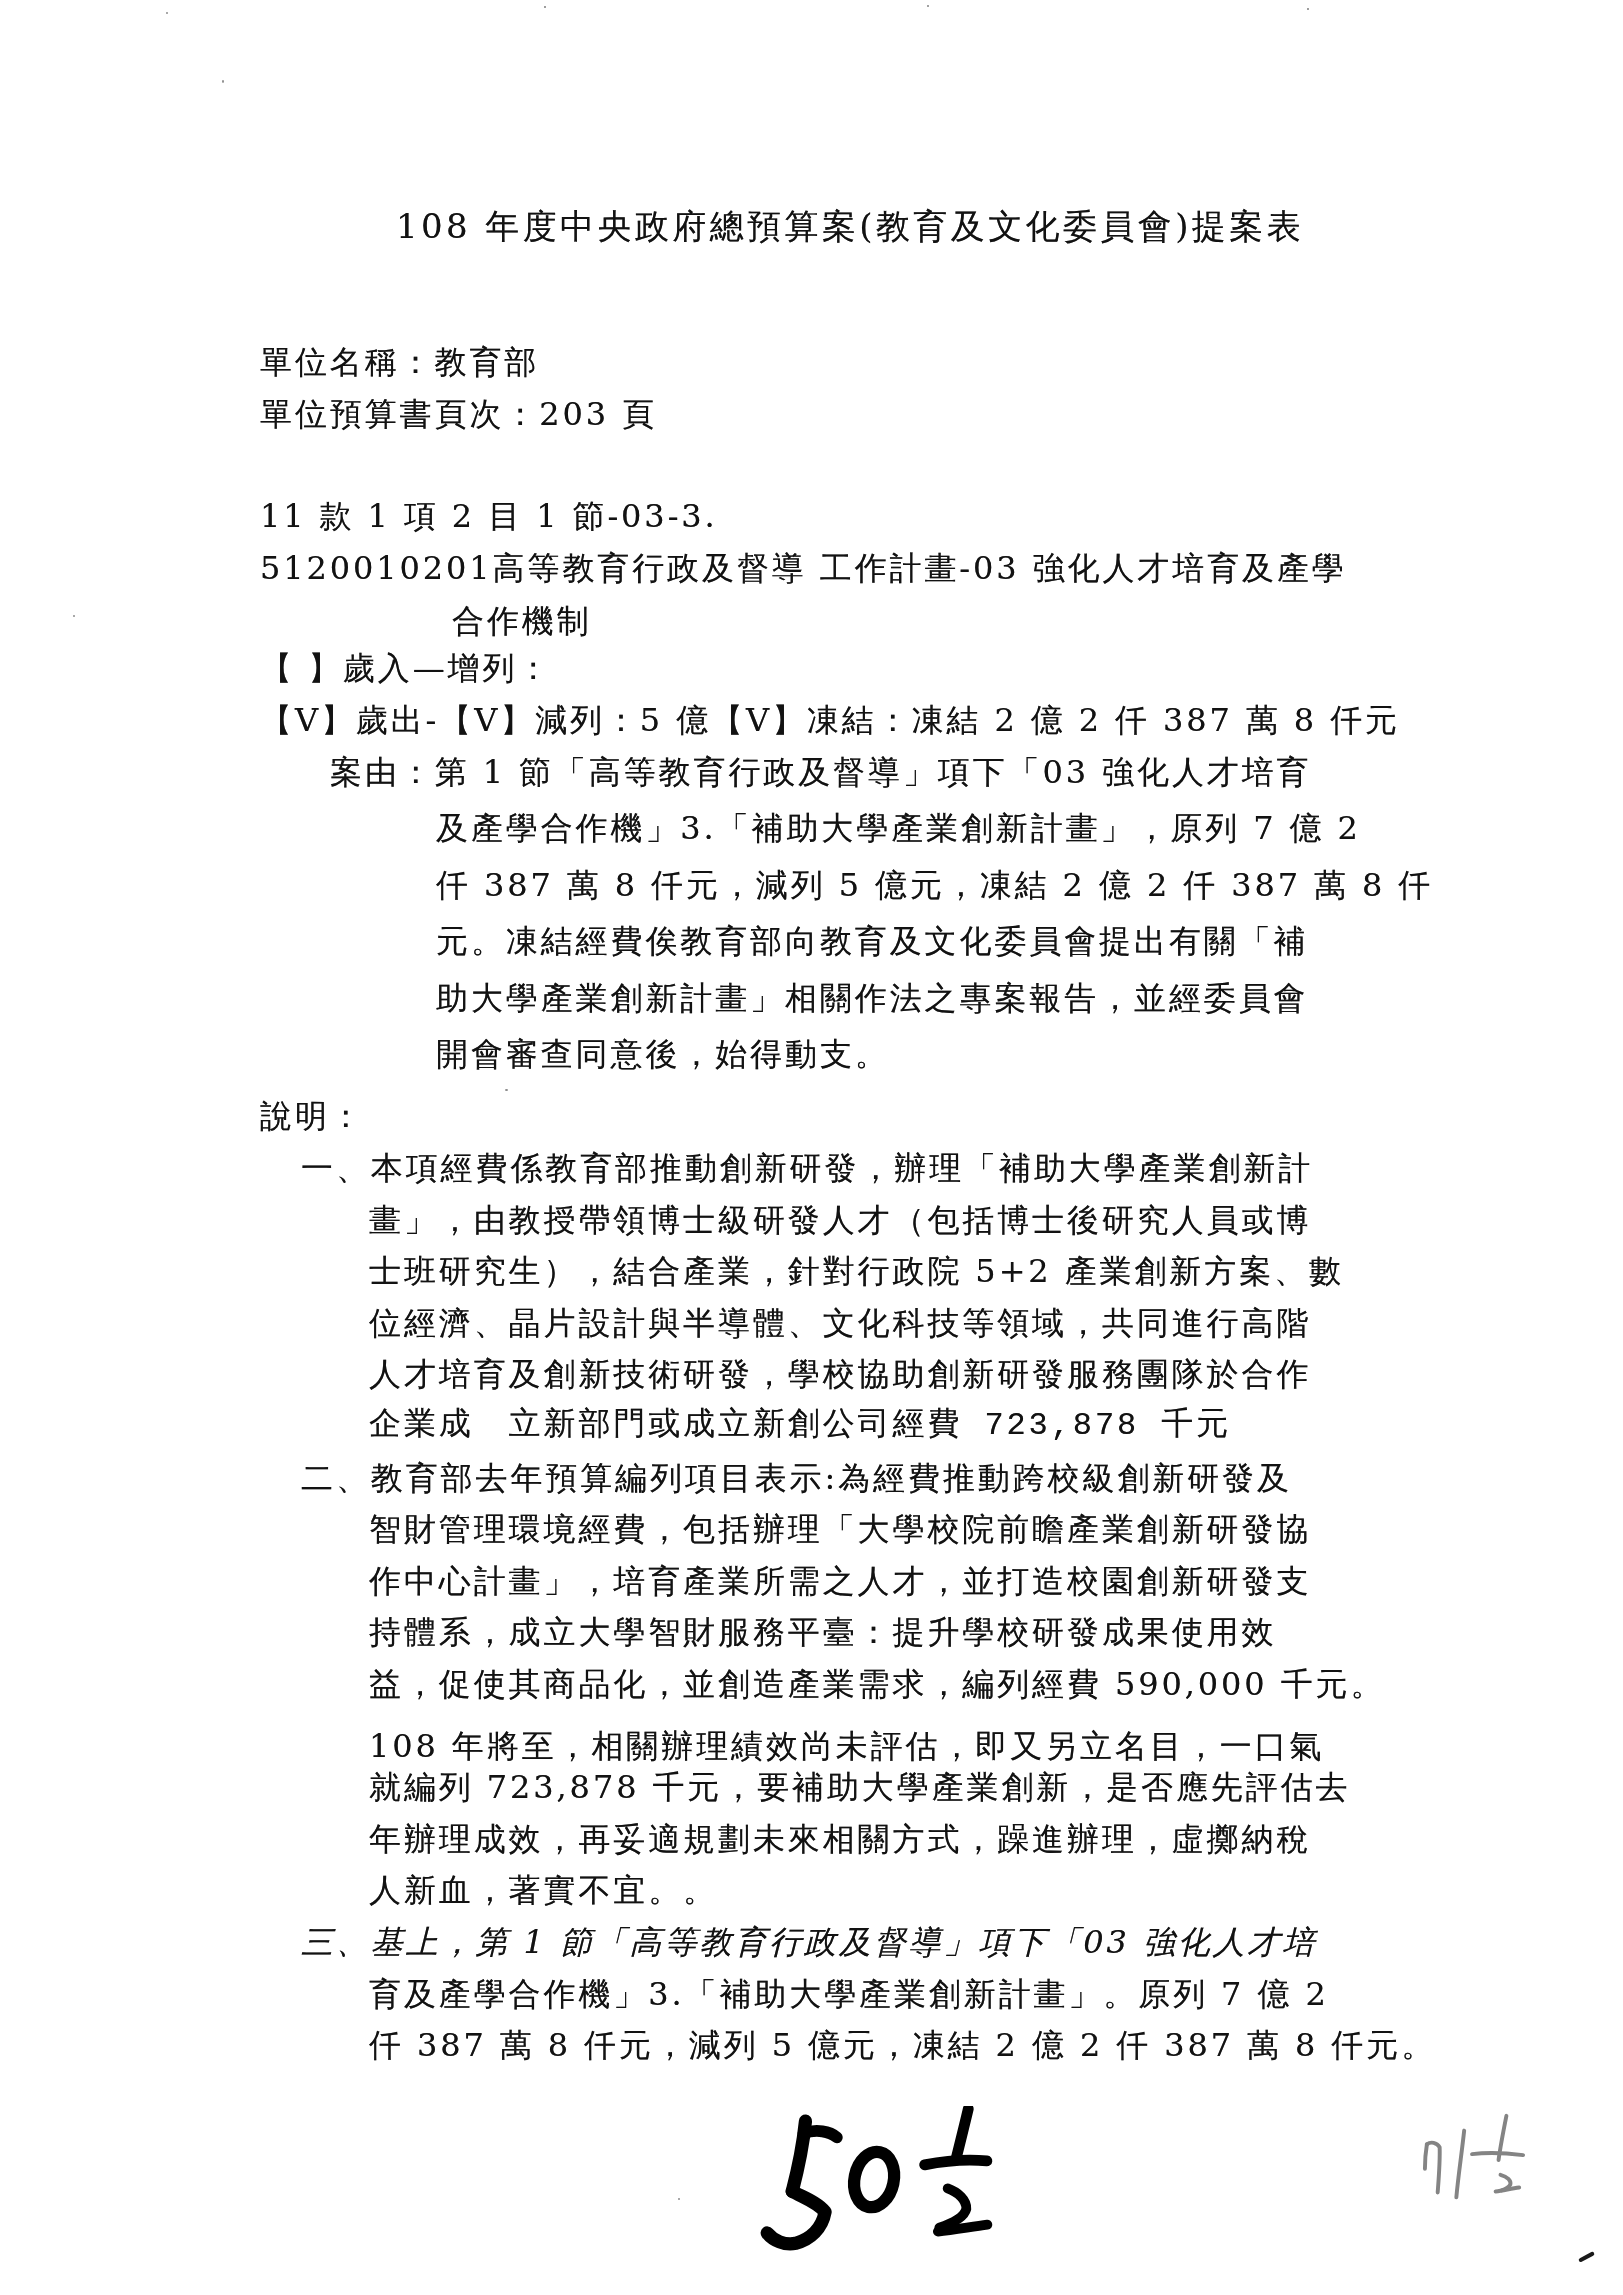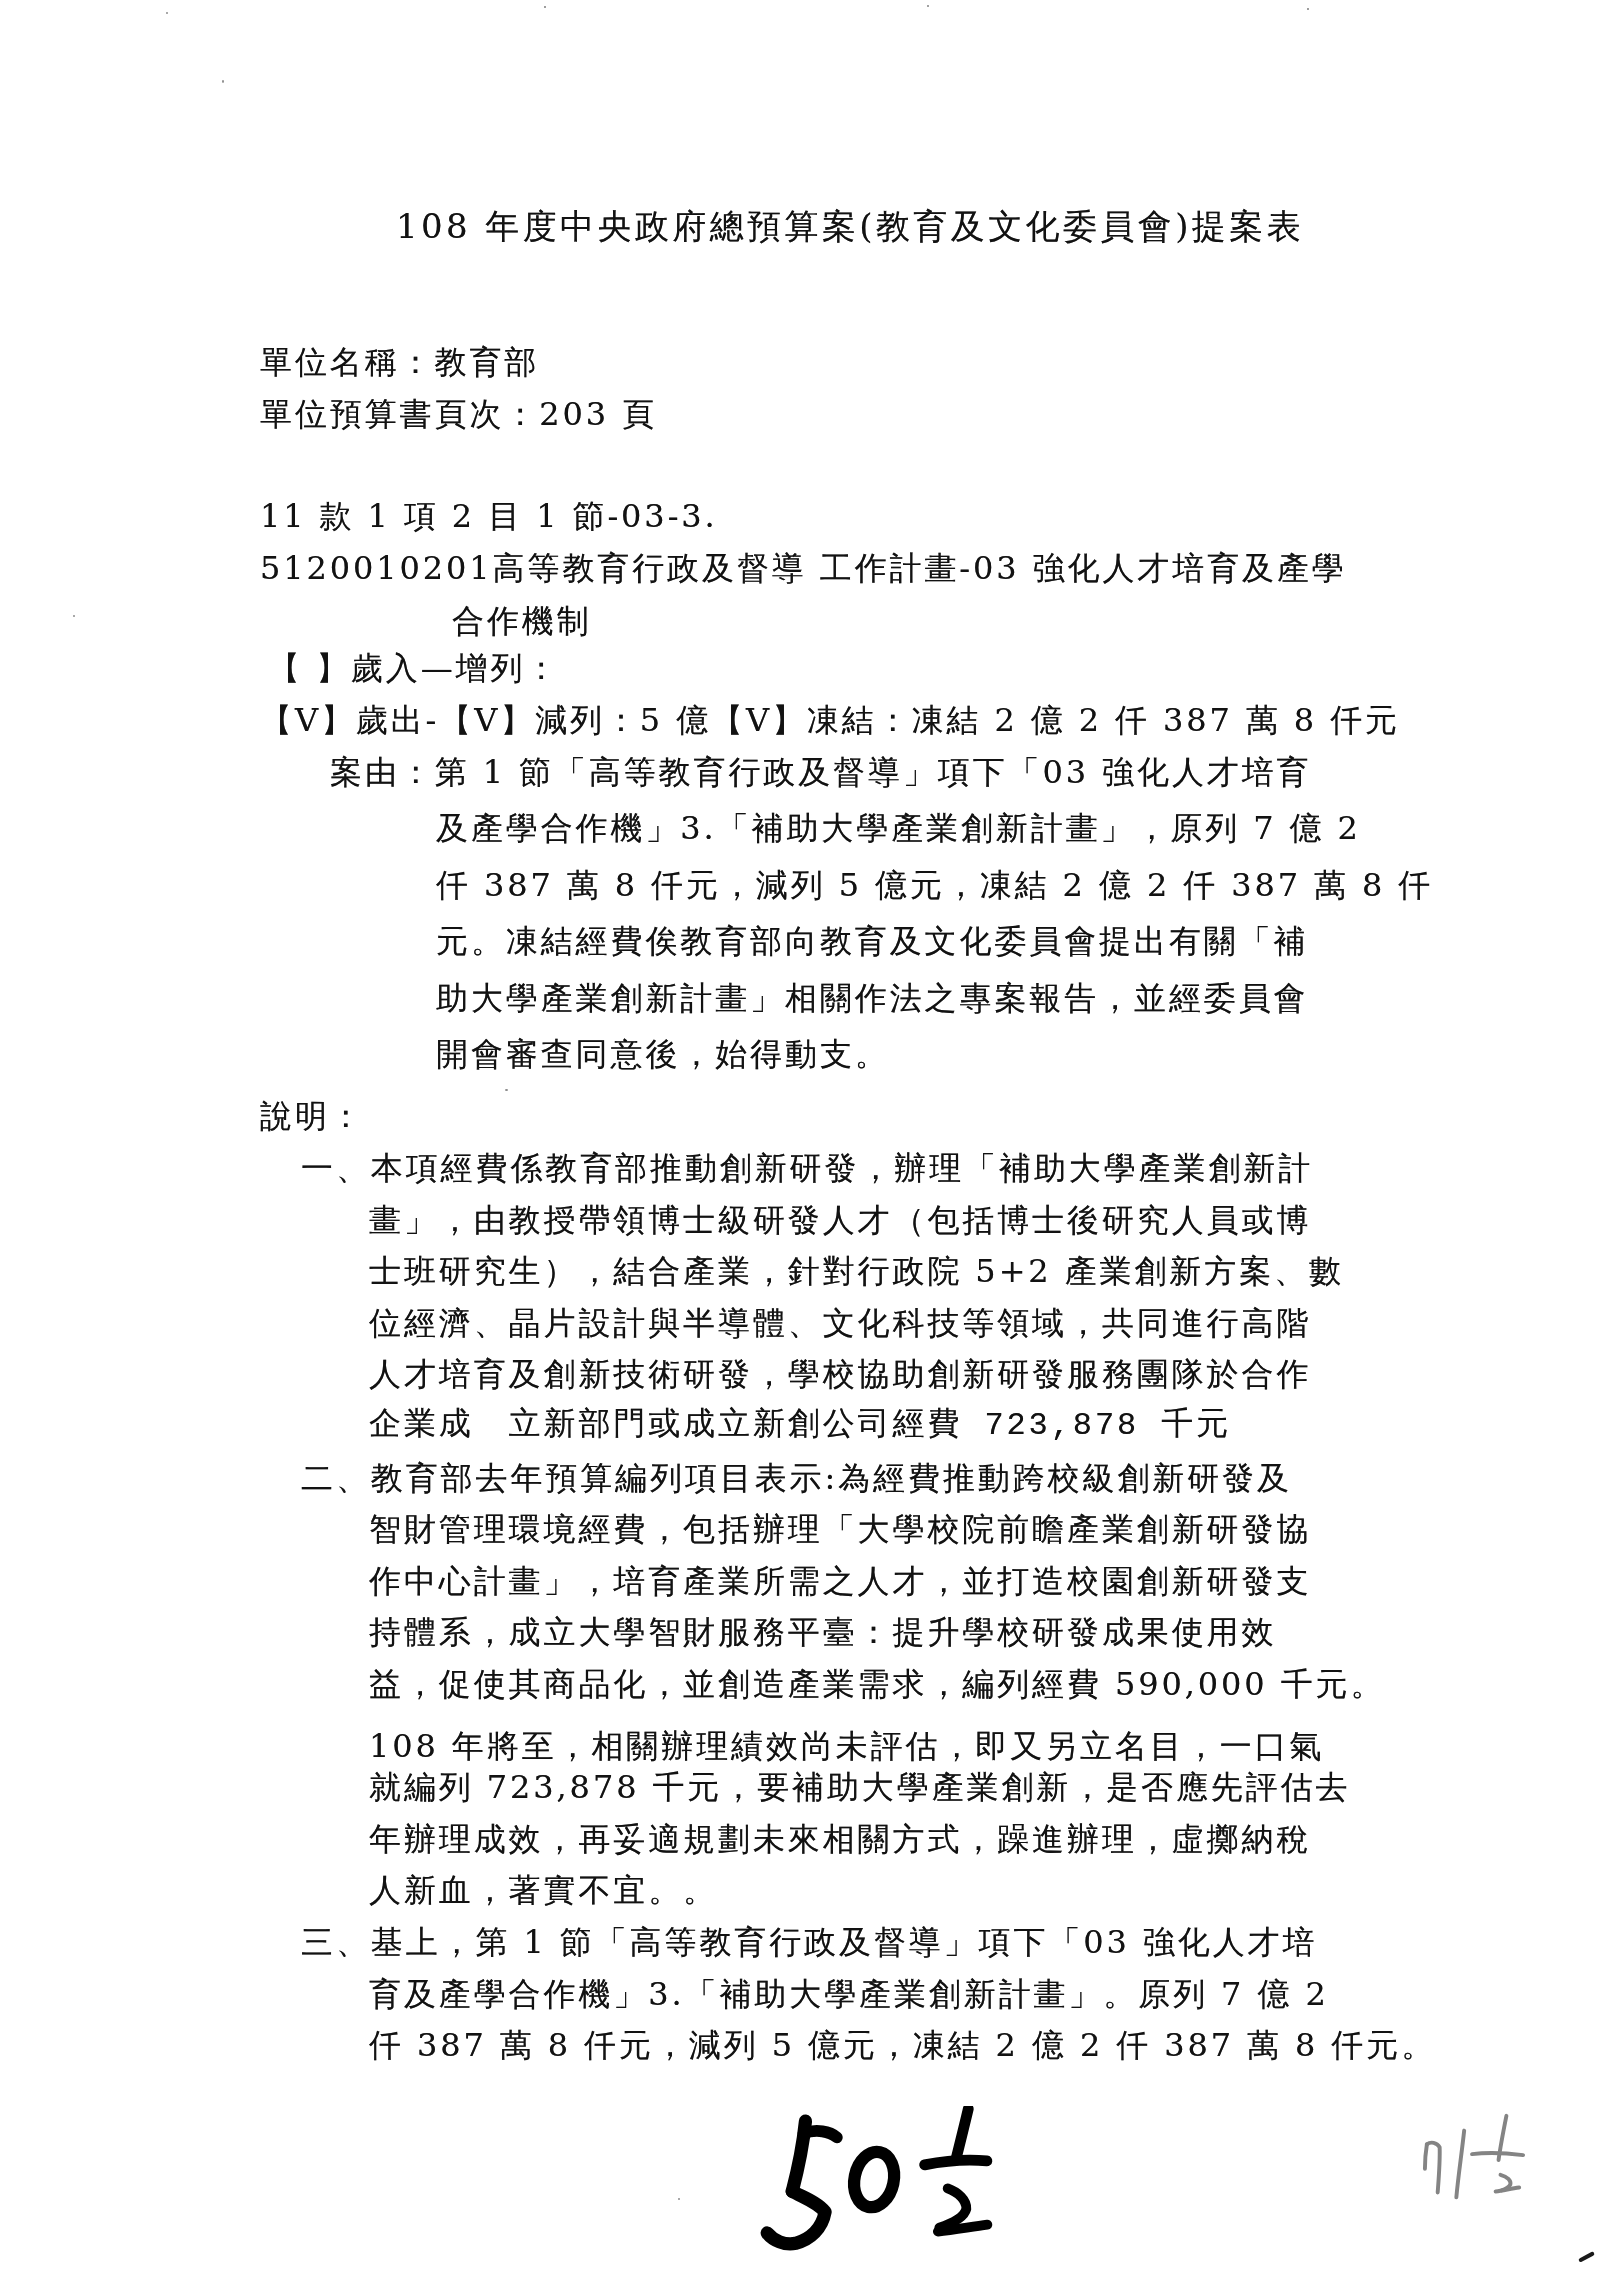--- a/index.html
+++ b/index.html
@@ -41,21 +41,21 @@
 
   <div class="line title-line" style="left:396px;top:208px;">108 年度中央政府總預算案(教育及文化委員會)提案表</div>
 
   <div class="line" style="left:260px;top:344px;">單位名稱：教育部</div>
   <div class="line" style="left:260px;top:396px;">單位預算書頁次：203 頁</div>
 
   <div class="line" style="left:260px;top:498px;">11 款 1 項 2 目 1 節-03-3.</div>
   <div class="line" style="left:260px;top:550px;">5120010201高等教育行政及督導 工作計畫-03 強化人才培育及產學</div>
   <div class="line" style="left:452px;top:603px;">合作機制</div>
 
-  <div class="line" style="left:260px;top:650px;margin-left:8px;">【 】歲入—增列：</div>
+  <div class="line" style="left:260px;top:650px;">【 】歲入—增列：</div>
   <div class="line" style="left:260px;top:702px;">【V】歲出-【V】減列：5 億【V】凍結：凍結 2 億 2 仟 387 萬 8 仟元</div>
 
   <div class="line" style="left:330px;top:754px;">
     <span>案由：</span><span>第 1 節「高等教育行政及督導」項下「03 強化人才培育</span>
   </div>
   <div class="line" style="left:436px;top:810px;">及產學合作機」3.「補助大學產業創新計畫」，原列 7 億 2</div>
   <div class="line" style="left:436px;top:867px;">仟 387 萬 8 仟元，減列 5 億元，凍結 2 億 2 仟 387 萬 8 仟</div>
   <div class="line" style="left:436px;top:923px;">元。凍結經費俟教育部向教育及文化委員會提出有關「補</div>
   <div class="line" style="left:436px;top:980px;">助大學產業創新計畫」相關作法之專案報告，並經委員會</div>
   <div class="line" style="left:436px;top:1036px;">開會審查同意後，始得動支。</div>
@@ -76,21 +76,21 @@
   </div>
   <div class="line" style="left:369px;top:1511px;">智財管理環境經費，包括辦理「大學校院前瞻產業創新研發協</div>
   <div class="line" style="left:369px;top:1614px;">持體系，成立大學智財服務平臺：提升學校研發成果使用效</div>
   <div class="line" style="left:369px;top:1563px;">作中心計畫」，培育產業所需之人才，並打造校園創新研發支</div>
   <div class="line" style="left:369px;top:1666px;">益，促使其商品化，並創造產業需求，編列經費 590,000 千元。</div>
   <div class="line" style="left:369px;top:1718px;margin-top:10px;">108 年將至，相關辦理績效尚未評估，即又另立名目，一口氣</div>
   <div class="line" style="left:369px;top:1769px;">就編列 723,878 千元，要補助大學產業創新，是否應先評估去</div>
   <div class="line" style="left:369px;top:1821px;">年辦理成效，再妥適規劃未來相關方式，躁進辦理，虛擲納稅</div>
   <div class="line" style="left:369px;top:1872px;">人新血，著實不宜。。</div>
 
-  <div class="line" style="left:301px;top:1924px;">
+  <div class="line" style="left:301px;top:1924px;font-style:italic;">
     <span class="item-no">三、</span><span class="item-first">基上，第 1 節「高等教育行政及督導」項下「03 強化人才培</span>
   </div>
   <div class="line" style="left:369px;top:1976px;">育及產學合作機」3.「補助大學產業創新計畫」。原列 7 億 2</div>
   <div class="line" style="left:369px;top:2027px;">仟 387 萬 8 仟元，減列 5 億元，凍結 2 億 2 仟 387 萬 8 仟元。</div>
 
   <div class="hw" style="left:752px;top:2106px;width:256px;height:152px;" title="">
     <svg width="256" height="152" viewBox="0 0 520 310" xmlns="http://www.w3.org/2000/svg">
       <g fill="none" stroke="#000000" stroke-linecap="round" stroke-linejoin="round">
 
         <path d="M108,31 C103,80 92,132 81,174" stroke-width="27"></path>

